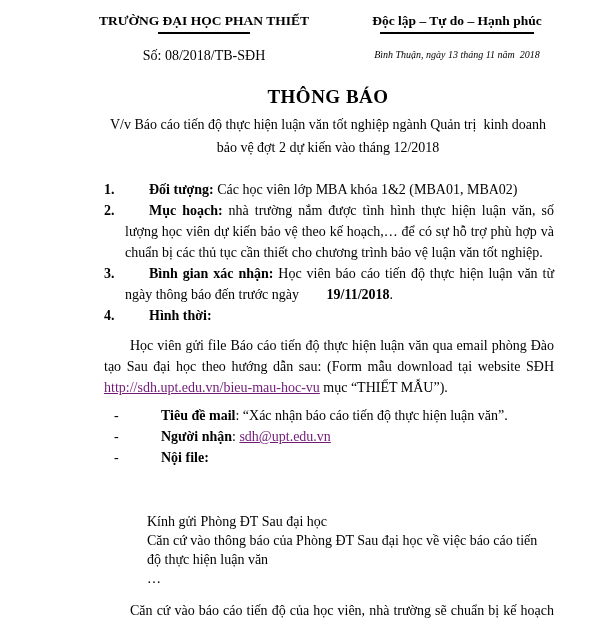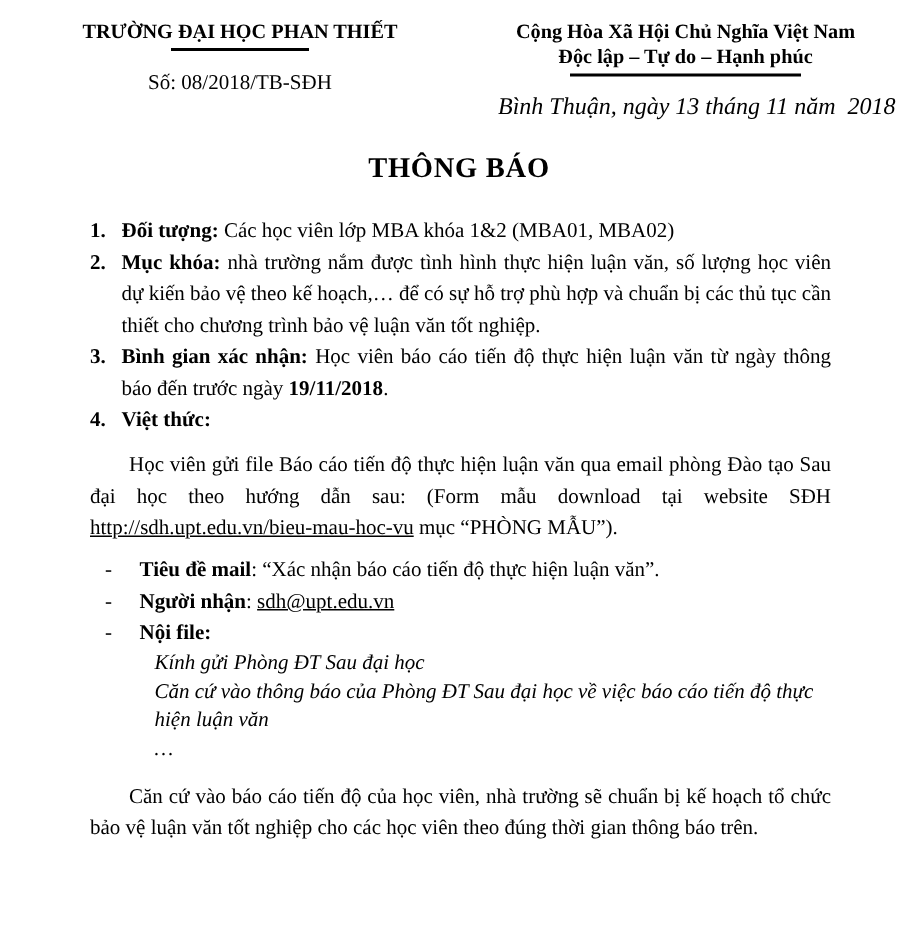--- a/index.html
+++ b/index.html
@@ -1,103 +1,106 @@
 <!DOCTYPE html>
 <html><head>
 <meta charset="utf-8">
 <style>
   html,body{margin:0;padding:0;background:#ffffff;}
   body{
     width:612px;height:618px;overflow:hidden;
     font-family:"Liberation Serif", serif;
     color:#000;font-size:14px;
   }
-  .page{position:relative;width:612px;height:618px;box-sizing:border-box;}
+  .page{position:relative;width:612px;height:618px;box-sizing:border-box;padding-left:44px;}
 
   
   .header{display:flex;justify-content:space-between;padding:12px 30px 0 36px;}
   .header-col{text-align:center;line-height:17px;}
   .header-left{width:248px;}
   .header-right{width:250px;}
   .org-name,.national-line{font-weight:bold;font-size:13.5px;}
   .rule{height:2px;background:#000;margin:3px auto 0;}
   .rule-left{width:92px;}
   .rule-right{width:154px;}
   .doc-number{font-weight:normal;font-size:14px;margin-top:13px;}
-  .place-date{font-style:italic;font-size:16px;margin-top:12px;white-space:pre;}
+  .place-date{font-style:italic;font-size:10px;margin-top:12px;white-space:pre;}
 
   
   .title{margin-top:22px;text-align:center;font-weight:bold;font-size:19px;letter-spacing:.5px;}
   .subtitle{margin-top:5px;text-align:center;font-size:14px;line-height:23px;}
   .subtitle div{white-space:pre;}
 
   
   .content{padding:0 58px 0 60px;}
   .num-list{margin-top:20px;}
   .num-item{display:flex;line-height:21px;}
   .num{width:15px;font-weight:bold;flex:none;}
   .num-body{flex:1;margin-left:6px;text-align:justify;}
-  .blabel{font-weight:bold;}
+  .blabel{font-weight:bold;margin-left:24px;}
 
   .para{margin-top:9px;text-align:justify;text-indent:26px;line-height:21px;}
 
   .dash-list{margin-top:8px;margin-left:10px;}
   .dash-row{display:flex;line-height:20px;margin-top:1px;}
   .dash{width:23px;flex:none;}
   .dash-body{flex:1;}
 
-  .content-block{margin-left:33px;font-style:italic;line-height:19px;}
+  .content-block{margin-left:33px;line-height:19px;margin-top:44px;}
 
-  a.doclink{color:#000000;text-decoration:underline;}
+  a.doclink{color:#701a75;text-decoration:underline;}
 
   .closing-para{margin-top:12px;}
 </style>
 </head>
 <body>
 
 <div class="page">
 
   <div class="header">
     <div class="header-col header-left">
       <div class="org-name">TRƯỜNG ĐẠI HỌC PHAN THIẾT</div>
       <div class="rule rule-left"></div>
       <div class="doc-number">Số: 08/2018/TB-SĐH</div>
     </div>
     <div class="header-col header-right">
-      <div class="national-line">Cộng Hòa Xã Hội Chủ Nghĩa Việt Nam</div>
       <div class="national-line">Độc lập – Tự do – Hạnh phúc</div>
       <div class="rule rule-right"></div>
       <div class="place-date">Bình Thuận, ngày 13 tháng 11 năm  2018</div>
     </div>
   </div>
 
   <div class="title">THÔNG BÁO</div>
+  <div class="subtitle">
+    <div>V/v Báo cáo tiến độ thực hiện luận văn tốt nghiệp ngành Quản trị  kinh doanh</div>
+    <div>bảo vệ đợt 2 dự kiến vào tháng 12/2018</div>
+  </div>
 
   <div class="content">
 
     <div class="num-list">
       <div class="num-item">
         <span class="num">1.</span>
         <span class="num-body"><span class="blabel">Đối tượng:</span><span> Các học viên lớp MBA khóa 1&amp;2 (MBA01, MBA02)</span></span>
       </div>
       <div class="num-item">
         <span class="num">2.</span>
-        <span class="num-body"><span class="blabel">Mục khóa:</span><span> nhà trường nắm được tình hình thực hiện luận văn, số lượng học viên dự kiến bảo vệ theo kế hoạch,… để có sự hỗ trợ phù hợp và chuẩn bị các thủ tục cần thiết cho chương trình bảo vệ luận văn tốt nghiệp.</span></span>
+        <span class="num-body"><span class="blabel">Mục hoạch:</span><span> nhà trường nắm được tình hình thực hiện luận văn, số lượng học viên dự kiến bảo vệ theo kế hoạch,… để có sự hỗ trợ phù hợp và chuẩn bị các thủ tục cần thiết cho chương trình bảo vệ luận văn tốt nghiệp.</span></span>
       </div>
       <div class="num-item">
         <span class="num">3.</span>
         <span class="num-body"><span class="blabel">Bình gian xác nhận:</span><span> Học viên báo cáo tiến độ thực hiện luận văn từ ngày thông báo đến trước ngày </span><span class="blabel">19/11/2018</span><span>.</span></span>
       </div>
       <div class="num-item">
         <span class="num">4.</span>
-        <span class="num-body"><span class="blabel">Việt thức:</span></span>
+        <span class="num-body"><span class="blabel">Hình thời:</span></span>
       </div>
     </div>
 
-    <div class="para"><span>Học viên gửi file Báo cáo tiến độ thực hiện luận văn qua email phòng Đào tạo Sau đại học theo hướng dẫn sau: (Form mẫu download tại website SĐH </span><a class="doclink" href="#">http://sdh.upt.edu.vn/bieu-mau-hoc-vu</a><span> mục “PHÒNG MẪU”).</span></div>
+    <div class="para"><span>Học viên gửi file Báo cáo tiến độ thực hiện luận văn qua email phòng Đào tạo Sau đại học theo hướng dẫn sau: (Form mẫu download tại website SĐH </span><a class="doclink" href="#">http://sdh.upt.edu.vn/bieu-mau-hoc-vu</a><span> mục “THIẾT MẪU”).</span></div>
 
     <div class="dash-list">
       <div class="dash-row">
         <span class="dash">-</span>
         <span class="dash-body"><span class="blabel">Tiêu đề mail</span><span>: “Xác nhận báo cáo tiến độ thực hiện luận văn”.</span></span>
       </div>
       <div class="dash-row">
         <span class="dash">-</span>
         <span class="dash-body"><span class="blabel">Người nhận</span><span>: </span><a class="doclink" href="#">sdh@upt.edu.vn</a></span>
       </div>

